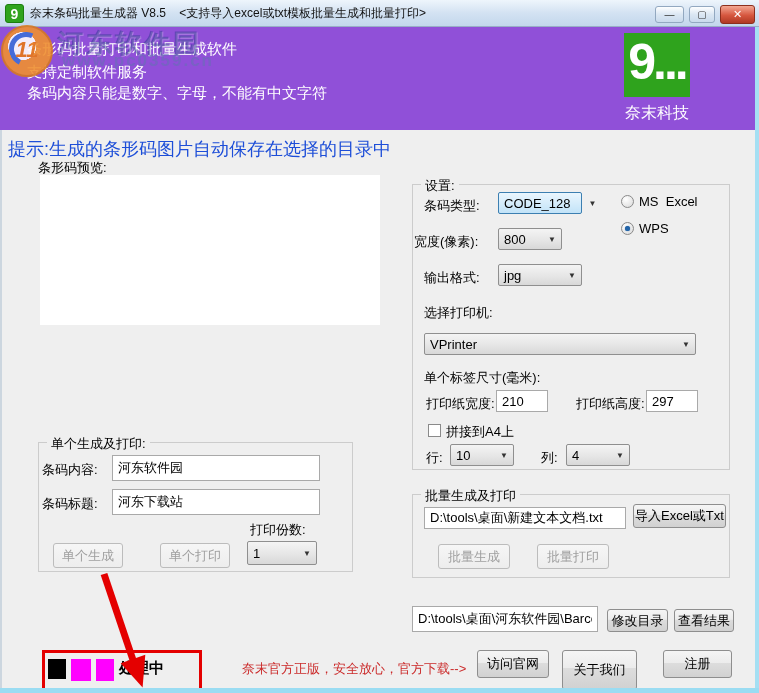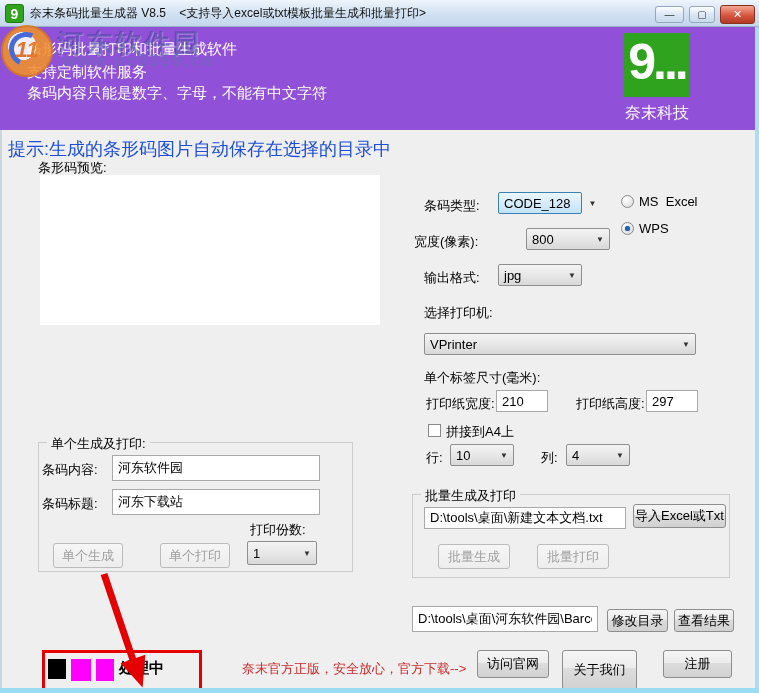--- a/index.html
+++ b/index.html
@@ -111,32 +111,35 @@
   </div>
 
   <div class="wm-logo"></div>
   <div class="wm-name">河东软件园</div>
   <div class="wm-url">www.pc0359.cn</div>
 
   <div class="tip">提示:生成的条形码图片自动保存在选择的目录中</div>
   <div class="lbl" style="left:38px; top:159px;">条形码预览:</div>
   <div class="preview-box"></div>
 
+  <div class="groupbox" style="left:412px; top:184px; width:318px; height:286px;">
+    <span class="legend">设置:</span>
+  </div>
   <div class="lbl" style="left:424px; top:197px;">条码类型:</div>
   <div class="combo hl" style="left:498px; top:192px; width:84px; height:22px;gap:18px;">
     <span>CODE_128</span>
     <span class="arrow">▼</span>
   </div>
   <span class="radio" style="left:621px; top:195px;"></span>
   <div class="lbl" style="left:639px; top:194px;">MS  Excel</div>
   <span class="radio checked" style="left:621px; top:222px;"></span>
   <div class="lbl" style="left:639px; top:221px;">WPS</div>
 
   <div class="lbl" style="left:414px; top:233px;">宽度(像素):</div>
-  <div class="combo" style="left:498px; top:228px; width:84px; height:22px;margin-left:28px;">
+  <div class="combo" style="left:498px; top:228px; width:64px; height:22px;">
     <span>800</span>
     <span class="arrow">▼</span>
   </div>
 
   <div class="lbl" style="left:424px; top:269px;">输出格式:</div>
   <div class="combo" style="left:498px; top:264px; width:84px; height:22px;">
     <span>jpg</span>
     <span class="arrow">▼</span>
   </div>
 

